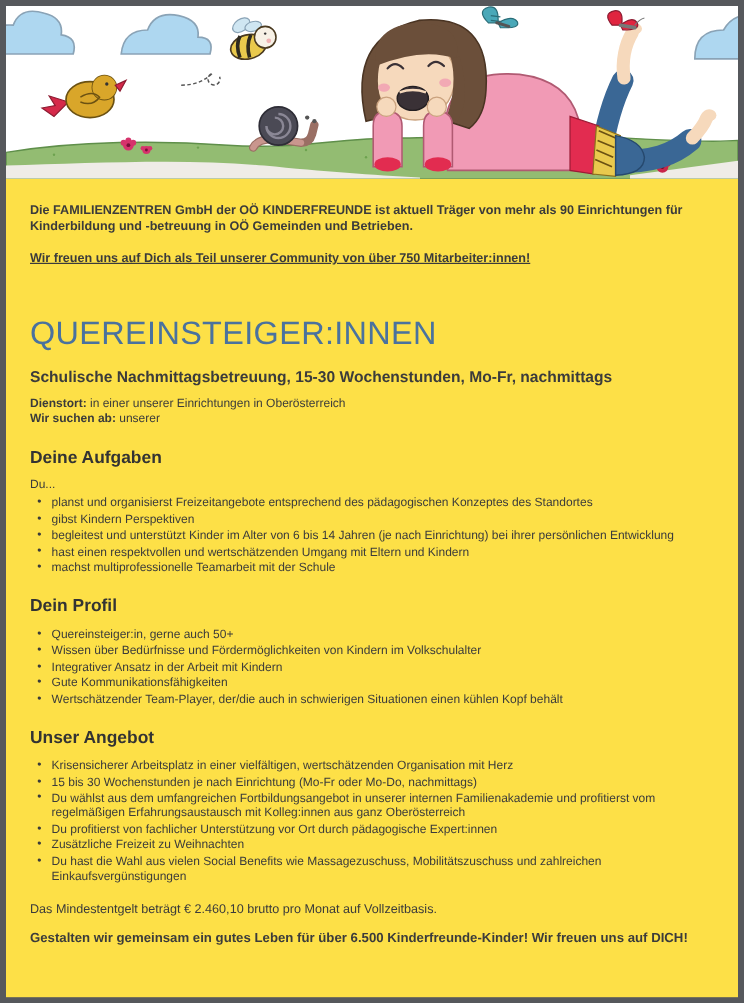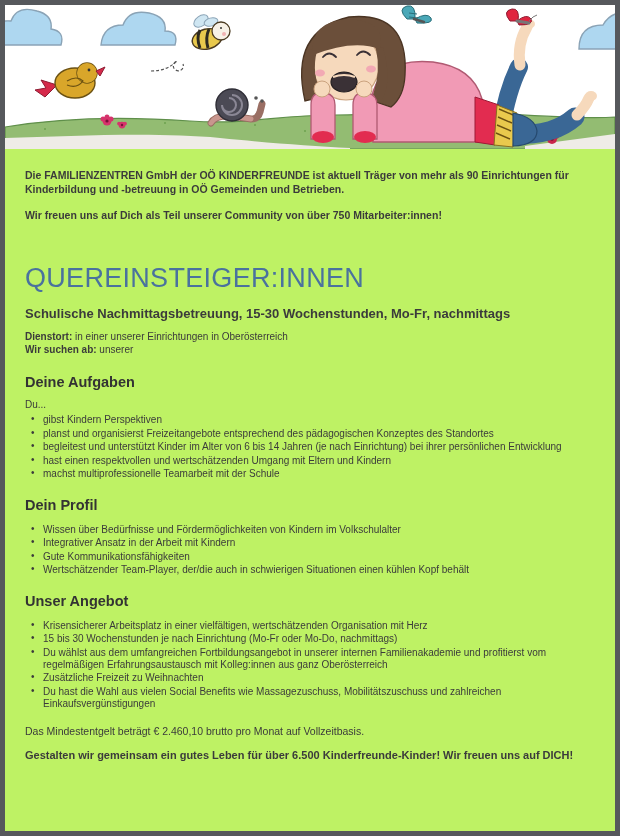--- a/index.html
+++ b/index.html
@@ -1,26 +1,26 @@
 <!DOCTYPE html>
 <html><head>
 <meta charset="utf-8">
 <style>
   html,body{margin:0;padding:0;background:#9a9a9a;}
   .sheet{
     width:620px;height:836px;box-sizing:border-box;
-    border:5px solid #56585c;background:#bef264;
+    border:5px solid #56585c;background:#fde047;
     font-family:"Liberation Sans", sans-serif;color:#3b3b3b;
     overflow:hidden;position:relative;
   }
   .hero{width:610px;height:144px;display:block;}
   .content{padding:0 22px 0 20px;display:flex;flex-direction:column;height:682px;box-sizing:border-box;}
   .intro{margin:20px 0 0;font-weight:700;font-size:10.5px;line-height:1.3;}
   .intro div{margin:0;}
-  .community{margin:13px 0 0;font-weight:700;font-size:10.5px;}
+  .community{margin:13px 0 0;font-weight:700;font-size:10.5px;text-decoration:underline;}
   h1.title{margin:14px 0 0;font-size:27px;line-height:1.05;font-weight:400;color:#4a729e;letter-spacing:.3px;}
   .subtitle{margin:14px 0 0;font-size:13px;font-weight:700;}
   .meta{margin:9px 0 0;font-size:10px;line-height:1.35;}
   .meta b{font-weight:700;}
   h2.sec{margin:17px 0 0;font-size:14.5px;font-weight:700;color:#333;}
   .lead{margin:9px 0 0;font-size:10px;}
   ul.bullets{margin:3px 0 0;padding:0 0 0 6px;list-style:none;}
   h2.sec + ul.bullets{margin-top:9px;}
   ul.bullets li{position:relative;padding-left:12px;font-size:10px;line-height:1.2;margin-top:1.5px;}
   ul.bullets li::before{content:"•";position:absolute;left:0;top:-1px;}
@@ -182,40 +182,42 @@
     <div class="subtitle">Schulische Nachmittagsbetreuung, 15-30 Wochenstunden, Mo-Fr, nachmittags</div>
 
     <div class="meta">
       <div><b>Dienstort:</b><span> in einer unserer Einrichtungen in Oberösterreich</span></div>
       <div><b>Wir suchen ab:</b><span> unserer</span></div>
     </div>
 
     <h2 class="sec">Deine Aufgaben</h2>
     <div class="lead">Du...</div>
     <ul class="bullets">
+      <li>planst und organisierst Freizeitangebote entsprechend des pädagogischen Konzeptes des Standortes</li>
       <li>gibst Kindern Perspektiven</li>
-      <li>planst und organisierst Freizeitangebote entsprechend des pädagogischen Konzeptes des Standortes</li>
       <li>begleitest und unterstützt Kinder im Alter von 6 bis 14 Jahren (je nach Einrichtung) bei ihrer persönlichen Entwicklung</li>
       <li>hast einen respektvollen und wertschätzenden Umgang mit Eltern und Kindern</li>
       <li>machst multiprofessionelle Teamarbeit mit der Schule</li>
     </ul>
 
     <h2 class="sec">Dein Profil</h2>
     <ul class="bullets">
+      <li>Quereinsteiger:in, gerne auch 50+</li>
       <li>Wissen über Bedürfnisse und Fördermöglichkeiten von Kindern im Volkschulalter</li>
       <li>Integrativer Ansatz in der Arbeit mit Kindern</li>
       <li>Gute Kommunikationsfähigkeiten</li>
       <li>Wertschätzender Team-Player, der/die auch in schwierigen Situationen einen kühlen Kopf behält</li>
     </ul>
 
     <h2 class="sec">Unser Angebot</h2>
     <ul class="bullets">
       <li>Krisensicherer Arbeitsplatz in einer vielfältigen, wertschätzenden Organisation mit Herz</li>
       <li>15 bis 30 Wochenstunden je nach Einrichtung (Mo-Fr oder Mo-Do, nachmittags)</li>
       <li>Du wählst aus dem umfangreichen Fortbildungsangebot in unserer internen Familienakademie und profitierst vom regelmäßigen Erfahrungsaustausch mit Kolleg:innen aus ganz Oberösterreich</li>
+      <li>Du profitierst von fachlicher Unterstützung vor Ort durch pädagogische Expert:innen</li>
       <li>Zusätzliche Freizeit zu Weihnachten</li>
       <li>Du hast die Wahl aus vielen Social Benefits wie Massagezuschuss, Mobilitätszuschuss und zahlreichen Einkaufsvergünstigungen</li>
     </ul>
 
     <div class="salary">Das Mindestentgelt beträgt  € 2.460,10 brutto pro Monat auf Vollzeitbasis.</div>
     <div class="closing">Gestalten wir gemeinsam ein gutes Leben für über 6.500 Kinderfreunde-Kinder! Wir freuen uns auf DICH!</div>
 
   </div>
 </div>
 

